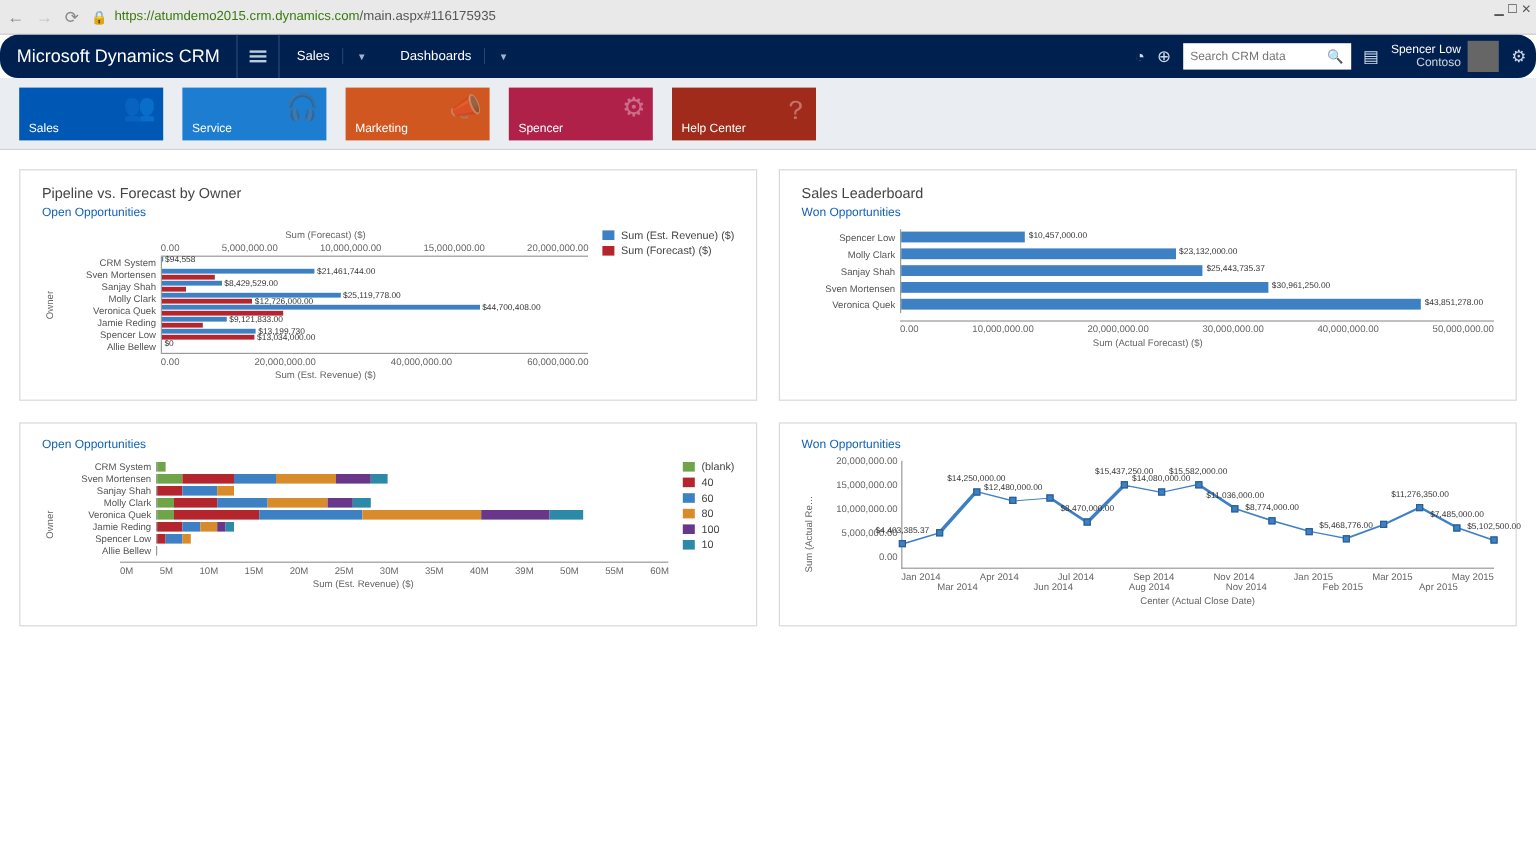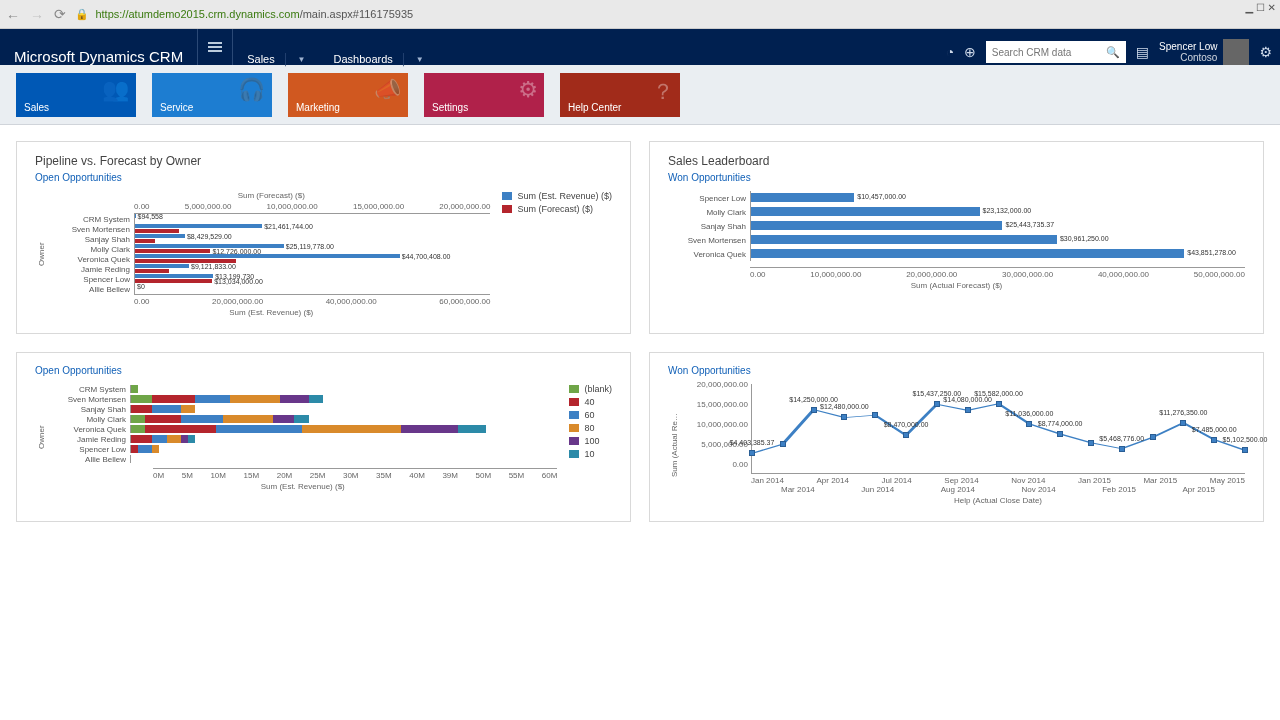--- a/index.html
+++ b/index.html
@@ -12,21 +12,21 @@
   .favicon { width: 10px; height: 10px; margin-right: 5px; display: inline-block; }
   .favicon span { display: inline-block; width: 4px; height: 4px; }
   .addr-bar { height: 28px; display: flex; align-items: center; padding: 0 6px; gap: 10px; }
   .nav-btn { color: #888; font-size: 14px; cursor: pointer; }
   .url-box { flex-basis: 360px; display: flex; align-items: center; font-size: 11px; color: #555; }
   .lock { color: #7fb03b; margin-right: 6px; font-size: 11px; }
   .url-host { color: #3a7a0f; }
   .win-ctrl { position: absolute; top: 2px; right: 4px; display: flex; gap: 8px; font-size: 10px; color: #555; }
 
   
-  .crm-nav { background: #002050; color: #fff; height: 36px; display: flex; align-items: flex-end; }
+  .crm-nav { background: #002050; color: #fff; height: 36px; display: flex; align-items: center; border-radius: 15px; }
   .crm-title { font-size: 15px; font-weight: 300; padding: 0 14px; white-space: nowrap; }
   .hamburger { border-left: 1px solid #2b4976; border-right: 1px solid #2b4976; width: 36px; height: 36px; display: flex; align-items: center; justify-content: center; }
   .hamburger div { width: 14px; height: 2px; background: #bcd; box-shadow: 0 4px 0 #bcd, 0 -4px 0 #bcd; }
   .bc { padding: 0 14px; display: flex; align-items: center; gap: 8px; font-size: 11px; }
   .caret { font-size: 8px; color: #9fb3d1; }
   .nav-right { margin-left: auto; display: flex; align-items: center; gap: 10px; padding-right: 8px; }
   .nav-icon { color: #cdd9ea; font-size: 14px; cursor: pointer; }
   .search { background: #fff; height: 22px; width: 140px; display: flex; align-items: center; padding: 0 6px; color: #888; }
   .search input { border: none; outline: none; width: 100%; font-size: 10px; color: #888; }
   .user-block { display: flex; align-items: center; gap: 6px; font-size: 10px; line-height: 11px; }
@@ -131,21 +131,21 @@
     </div>
   <div class="tile" style="background:#1d7dd1">
       <span>Service</span>
       <span class="icon">🎧</span>
     </div>
   <div class="tile" style="background:#d05820">
       <span>Marketing</span>
       <span class="icon">📣</span>
     </div>
   <div class="tile" style="background:#b0214a">
-      <span>Settings</span>
+      <span>Spencer</span>
       <span class="icon">⚙</span>
     </div>
   <div class="tile" style="background:#a12b1a">
       <span>Help Center</span>
       <span class="icon">？</span>
     </div>
 </div>
 
 <div class="page">
   <div class="grid">
@@ -377,21 +377,21 @@
                   <div class="seg" style="width:1.6666666666666667%;background:#b4252d"></div>
                   <div class="seg" style="width:3.3333333333333335%;background:#3d80c4"></div>
                   <div class="seg" style="width:1.6666666666666667%;background:#d98a2b"></div>
                 </div>
               </div>
               <div class="stack-row">
                 <div class="hbar-cat">Allie Bellew</div>
                 <div class="stack-track"></div>
               </div>
             </div>
-          <div id="prob-ticks" class="ticks-x" style="margin-left:105px;margin-top:4px">
+          <div id="prob-ticks" class="ticks-x" style="margin-left:52px;margin-top:4px">
               <span>0M</span>
               <span>5M</span>
               <span>10M</span>
               <span>15M</span>
               <span>20M</span>
               <span>25M</span>
               <span>30M</span>
               <span>35M</span>
               <span>40M</span>
               <span>39M</span>
@@ -488,19 +488,19 @@
               <span>May 2015</span>
             </div>
           <div id="rev-ticks-top" class="ticks-x" style="border:none;padding:0 30px">
               <span>Mar 2014</span>
               <span>Jun 2014</span>
               <span>Aug 2014</span>
               <span>Nov 2014</span>
               <span>Feb 2015</span>
               <span>Apr 2015</span>
             </div>
-          <div class="xlabel">Help (Actual Close Date)</div>
+          <div class="xlabel">Center (Actual Close Date)</div>
         </div>
       </div>
     </div>
 
   </div>
 </div>
 
 </body></html>

